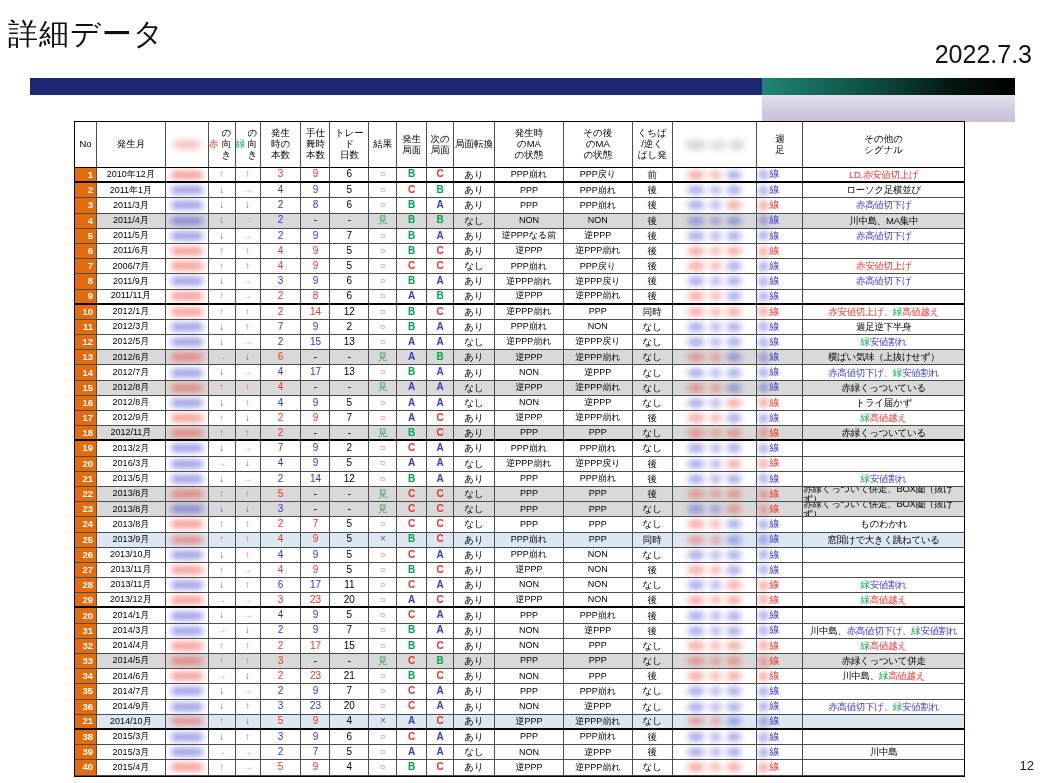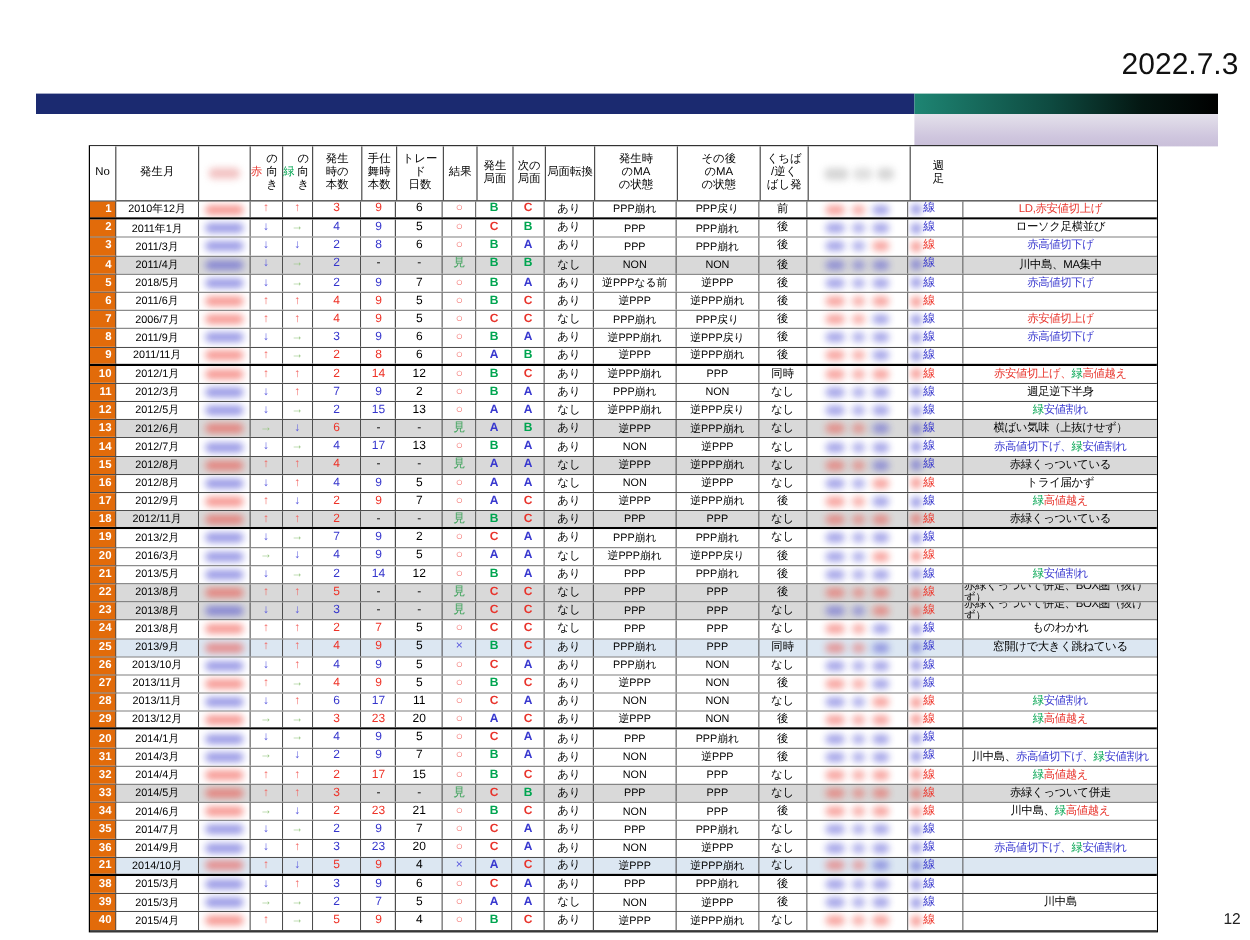--- a/index.html
+++ b/index.html
@@ -36,20 +36,21 @@
   .small{font-size:9.5px;}
   .phase{font-weight:bold;}
   .blob{border-radius:4px;filter:blur(3px);}
   .wkcell{justify-content:flex-start;padding-left:2px;gap:1px;}
   .sig{font-size:9.5px;letter-spacing:-0.3px;}
 </style>
 </head>
 <body>
 
 <div class="slide">
+  <div class="title">詳細データ</div>
   <div class="date">2022.7.3</div>
   <div class="bar-navy"></div>
   <div class="bar-teal"></div>
   <div class="band-lav"></div>
   <div class="dtable" id="dataTable">
       <div class="trow thead">
         <div class="cell c0 no-cell"><span style="color: rgb(0, 0, 0);">No</span></div>
         <div class="cell c1"><span style="color: rgb(0, 0, 0);">発生月</span></div>
         <div class="cell c2" style="gap: 4px;"><span class="blob" style="display: inline-block; width: 26px; height: 9px; background: rgb(232, 144, 144); opacity: 0.55;"></span></div>
         <div class="cell c3"><span style="color: rgb(232, 52, 44);">赤</span><span style="color: rgb(0, 0, 0);">の
@@ -75,20 +76,22 @@
 の状態</span></div>
         <div class="cell c13"><span style="color: rgb(0, 0, 0);">その後
 のMA
 の状態</span></div>
         <div class="cell c14"><span style="color: rgb(0, 0, 0);">くちば
 /逆く
 ばし発</span></div>
         <div class="cell c15" style="gap: 4px;"><span class="blob" style="display: inline-block; width: 20px; height: 10px; background: rgb(154, 154, 154); opacity: 0.4;"></span><span class="blob" style="display: inline-block; width: 16px; height: 10px; background: rgb(176, 176, 176); opacity: 0.4;"></span><span class="blob" style="display: inline-block; width: 14px; height: 10px; background: rgb(154, 154, 154); opacity: 0.4;"></span></div>
         <div class="cell c16"><span style="color: rgb(0, 0, 0);">週
 足</span></div>
+        <div class="cell c17"><span style="color: rgb(0, 0, 0);">その他の
+シグナル</span></div>
       </div>
       <div class="trow yend">
         <div class="cell c0 no-cell">1</div>
         <div class="cell c1 month" style="background: rgb(255, 255, 255);">2010年12月</div>
         <div class="cell c2" style="background: rgb(255, 255, 255);"><span class="blob" style="display: inline-block; width: 32px; height: 8px; background: rgb(238, 50, 39); opacity: 0.5;"></span></div>
         <div class="cell c3" style="background: rgb(255, 255, 255); color: rgb(242, 99, 95);">↑</div>
         <div class="cell c4" style="background: rgb(255, 255, 255); color: rgb(242, 99, 95);">↑</div>
         <div class="cell c5" style="background: rgb(255, 255, 255); color: rgb(238, 50, 39);">3</div>
         <div class="cell c6" style="background: rgb(255, 255, 255); color: rgb(238, 50, 39);">9</div>
         <div class="cell c7" style="background: rgb(255, 255, 255);">6</div>
@@ -158,21 +161,21 @@
         <div class="cell c11 small" style="background: rgb(217, 217, 217);">なし</div>
         <div class="cell c12 ma" style="background: rgb(217, 217, 217);">NON</div>
         <div class="cell c13 ma" style="background: rgb(217, 217, 217);">NON</div>
         <div class="cell c14 small" style="background: rgb(217, 217, 217);">後</div>
         <div class="cell c15" style="background: rgb(217, 217, 217); gap: 6px;"><span class="blob" style="display: inline-block; width: 16px; height: 8px; background: rgb(53, 53, 204); opacity: 0.45;"></span><span class="blob" style="display: inline-block; width: 11px; height: 8px; background: rgb(53, 53, 204); opacity: 0.4;"></span><span class="blob" style="display: inline-block; width: 14px; height: 8px; background: rgb(53, 53, 204); opacity: 0.45;"></span></div>
         <div class="cell c16 wkcell" style="background: rgb(217, 217, 217);"><span class="blob" style="display: inline-block; width: 9px; height: 9px; background: rgb(53, 53, 204); opacity: 0.5;"></span><span style="color: rgb(53, 53, 204);">線</span></div>
         <div class="cell c17 sig" style="background: rgb(217, 217, 217);"><span style="color: rgb(0, 0, 0);">川中島、MA集中</span></div>
       </div>
       <div class="trow">
         <div class="cell c0 no-cell">5</div>
-        <div class="cell c1 month" style="background: rgb(255, 255, 255);">2018/5月</div>
+        <div class="cell c1 month" style="background: rgb(255, 255, 255);">2011/5月</div>
         <div class="cell c2" style="background: rgb(255, 255, 255);"><span class="blob" style="display: inline-block; width: 32px; height: 8px; background: rgb(53, 53, 204); opacity: 0.5;"></span></div>
         <div class="cell c3" style="background: rgb(255, 255, 255); color: rgb(90, 90, 223);">↓</div>
         <div class="cell c4" style="background: rgb(255, 255, 255); color: rgb(147, 196, 125);">→</div>
         <div class="cell c5" style="background: rgb(255, 255, 255); color: rgb(53, 53, 204);">2</div>
         <div class="cell c6" style="background: rgb(255, 255, 255); color: rgb(53, 53, 204);">9</div>
         <div class="cell c7" style="background: rgb(255, 255, 255);">7</div>
         <div class="cell c8" style="background: rgb(255, 255, 255); color: rgb(242, 99, 95);">○</div>
         <div class="cell c9 phase" style="background: rgb(255, 255, 255); color: rgb(0, 165, 80);">B</div>
         <div class="cell c10 phase" style="background: rgb(255, 255, 255); color: rgb(57, 57, 207);">A</div>
         <div class="cell c11 small" style="background: rgb(255, 255, 255);">あり</div>

